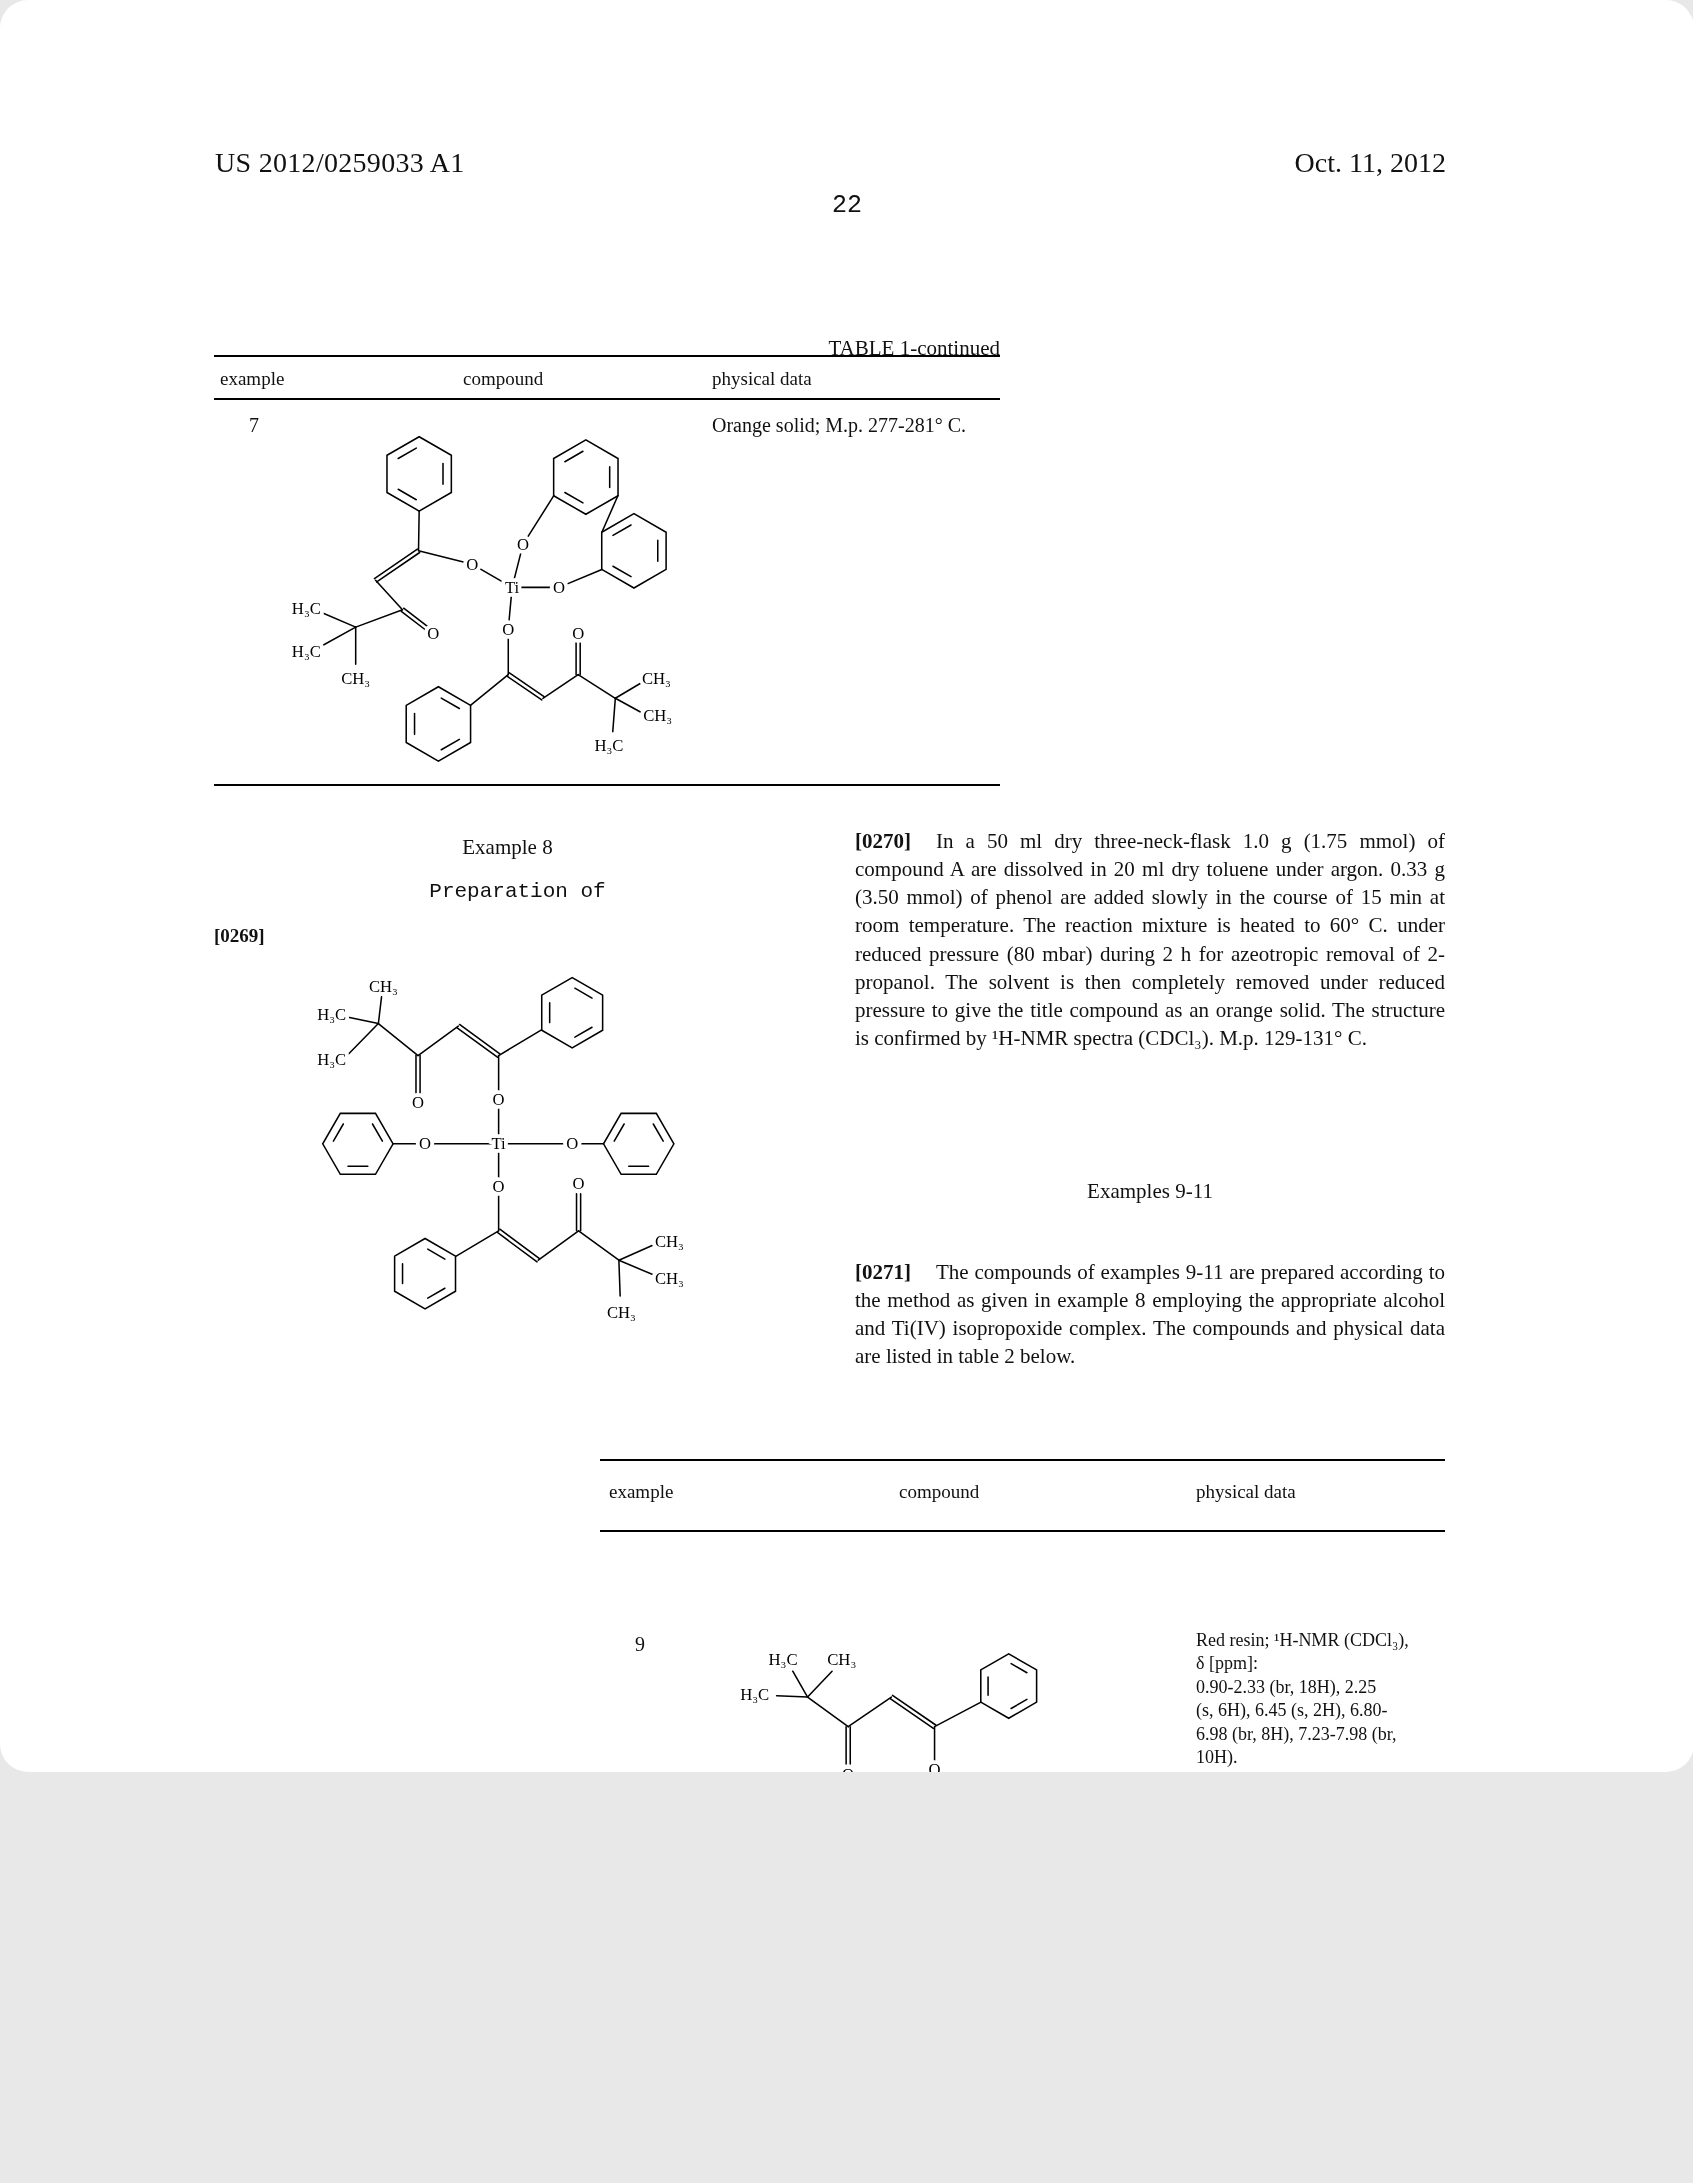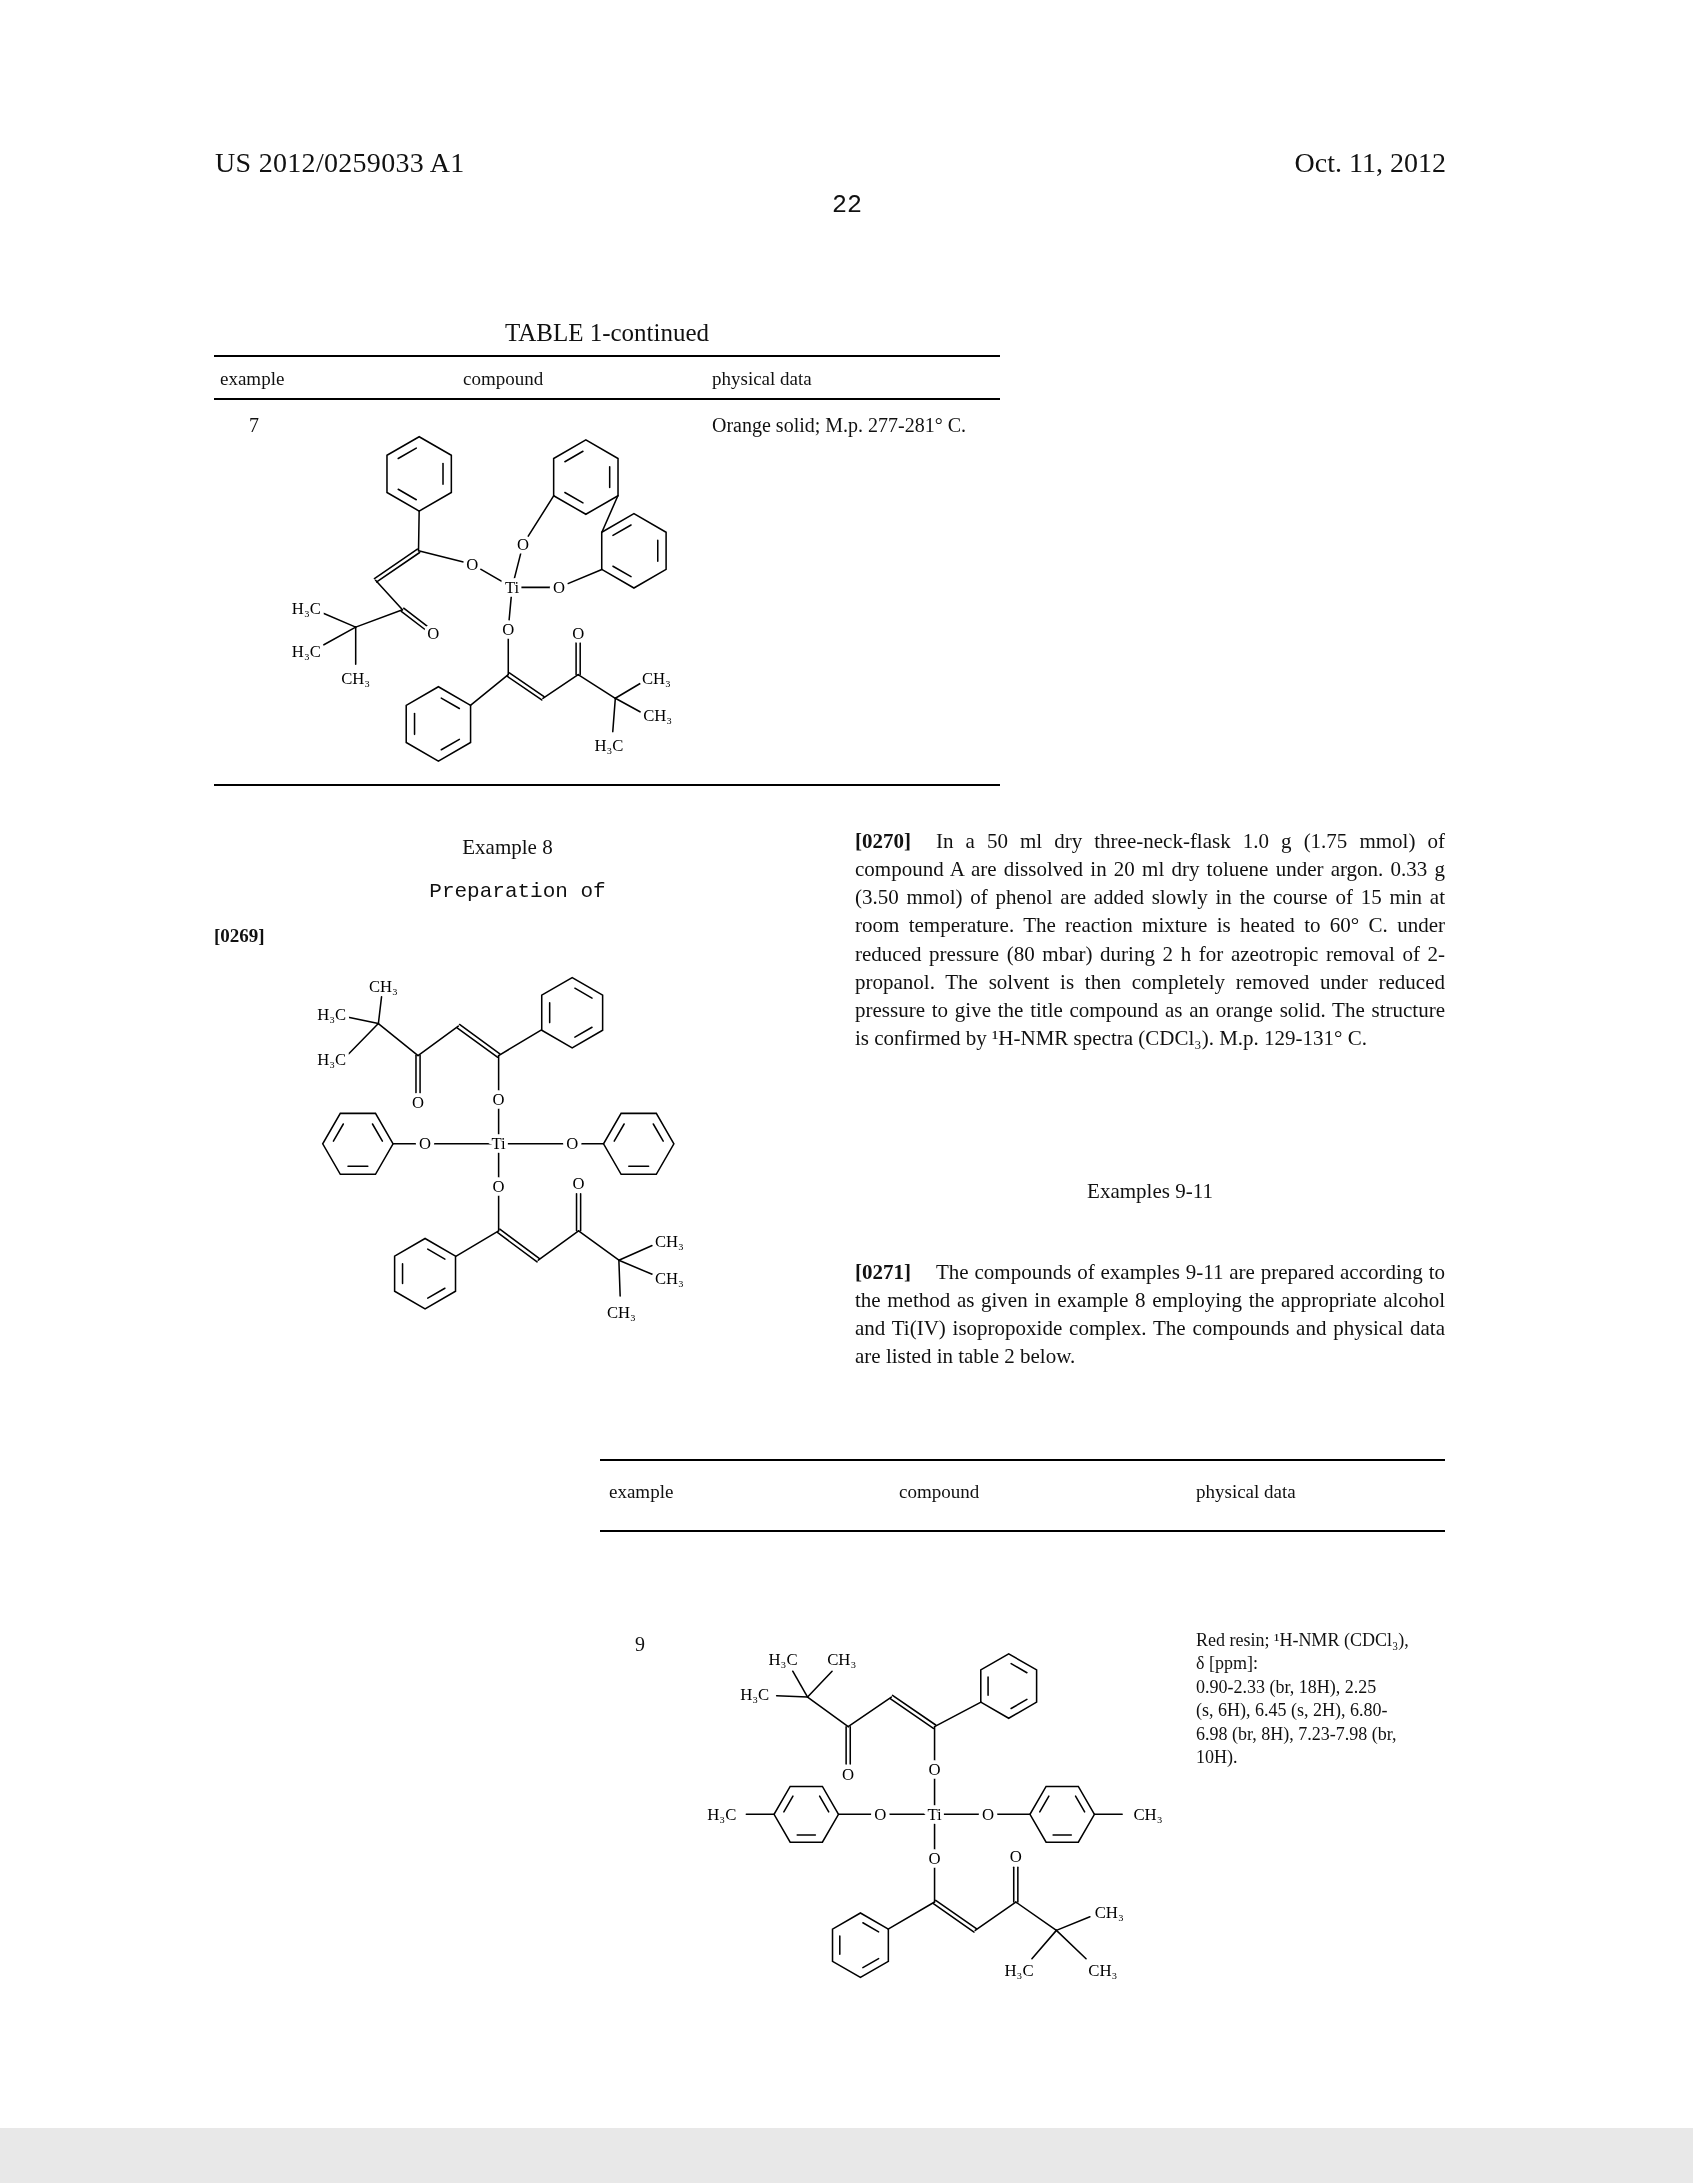--- a/index.html
+++ b/index.html
@@ -1,26 +1,27 @@
 <!DOCTYPE html>
 <html style="font-size:10.6px"><head>
 <meta charset="utf-8">
 <style>
   html,body{margin:0;padding:0;background:#e8e8e8;}
   .page{
-    position:relative;width:1694px;height:2128px;background:#ffffff;
+    position:relative;width:1694px;height:1772px;background:#ffffff;
     font-family:"Liberation Serif","DejaVu Serif",serif;color:#111;
     overflow:hidden;
+    border-radius:28px;
   }
   .abs{position:absolute;}
   .rule{position:absolute;background:#000;height:2px;}
   .hdr-left{left:215px;top:147px;font-size:28px;letter-spacing:0.3px;}
   .hdr-right{left:1125px;top:147px;width:321px;text-align:right;font-size:28px;}
   .page-num{left:0;top:191px;width:1694px;text-align:center;font-size:25px;font-family:Liberation Mono, monospace;}
-  .tbl-title{font-size:25px;text-align:center;}
+  .tbl-title{font-size:21px;text-align:right;margin-top:17px;}
   .tbl-hdr{font-size:19px;}
   .cell{font-size:20px;}
   .heading{font-size:21px;text-align:center;}
   .ptag{font-weight:bold;font-size:19px;}
   .para{font-size:21px;line-height:1.34;text-align:justify;}
   .para .tag{font-weight:bold;margin-right:25px;}
   .phys2{font-size:18px;line-height:1.3;white-space:pre-line;}
   svg .bond{stroke:#000;stroke-width:2.4;fill:none;stroke-linecap:round;}
   svg text.atom{
     font-family:"Liberation Serif","DejaVu Serif",serif;font-size:26px;fill:#000;

